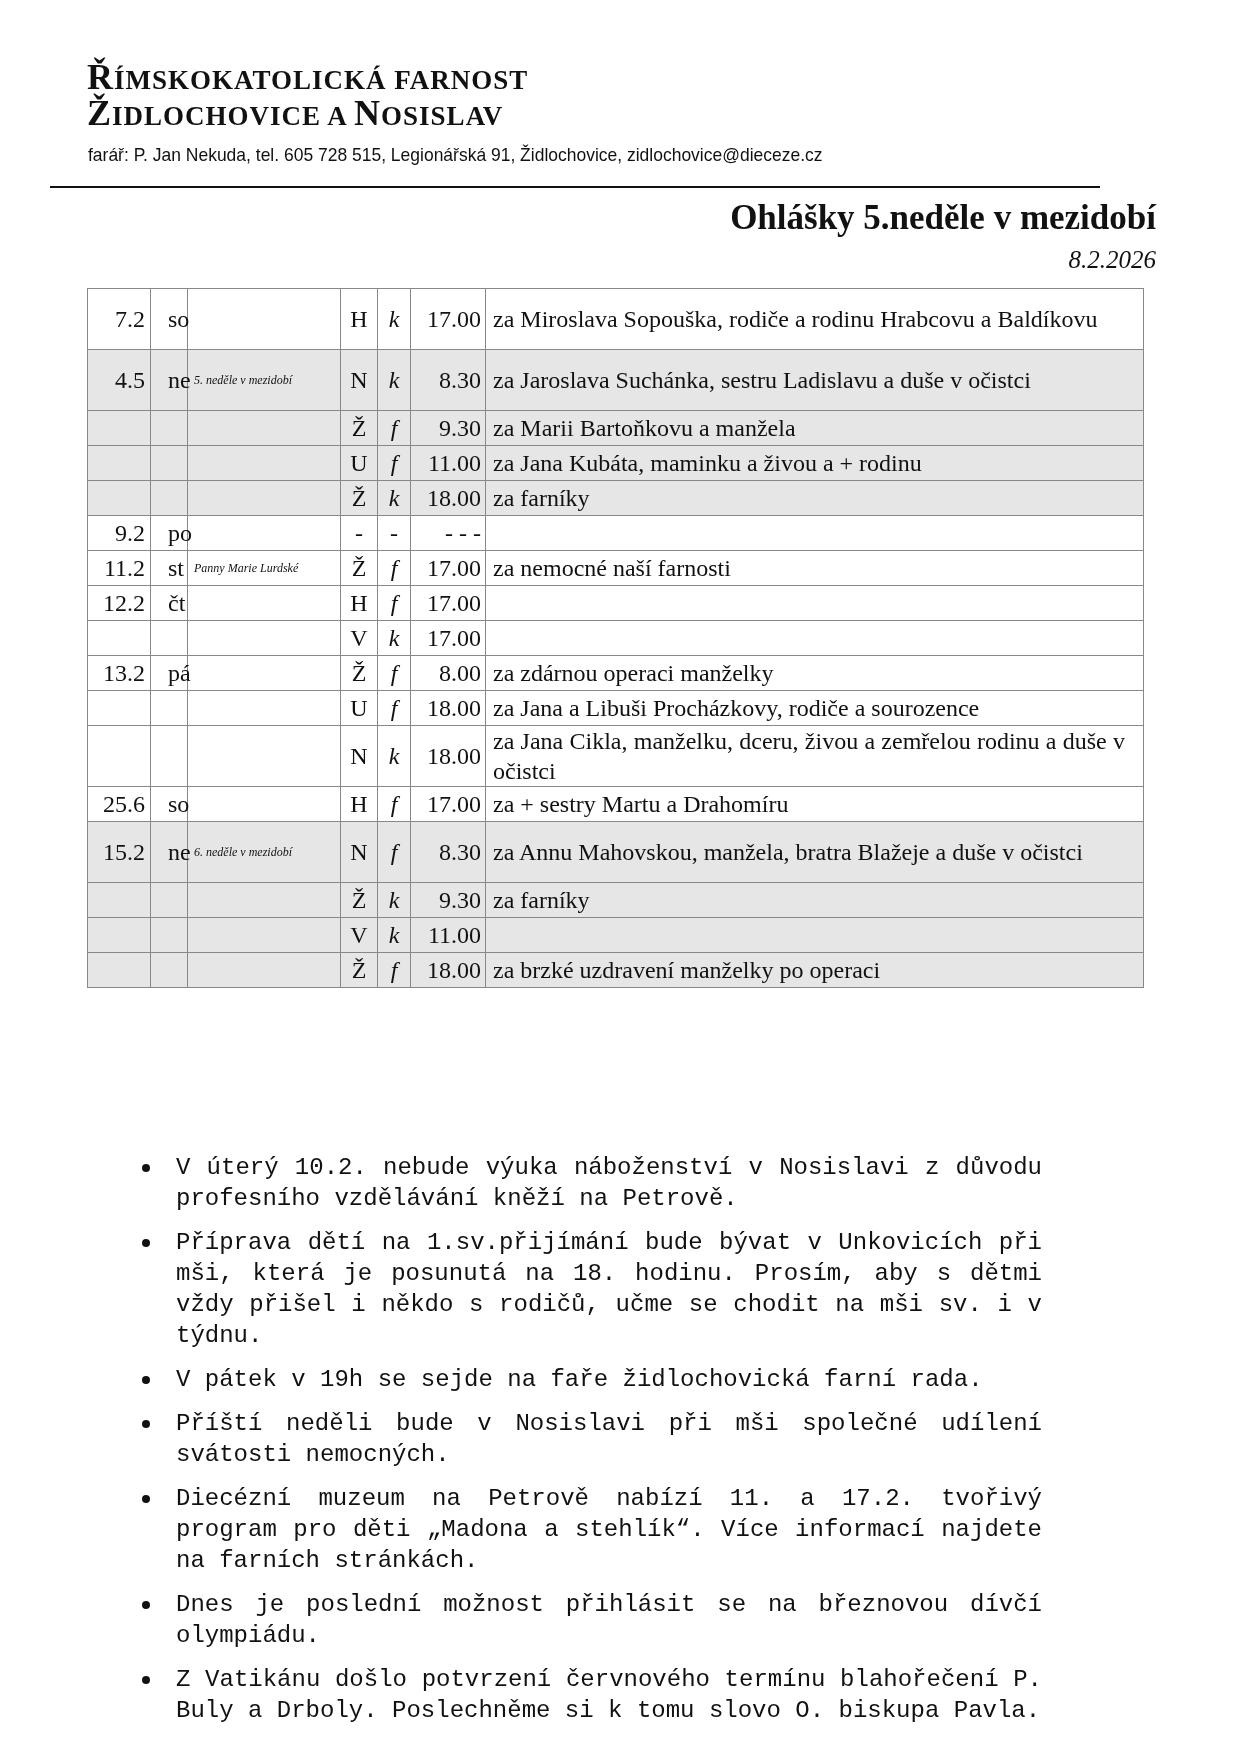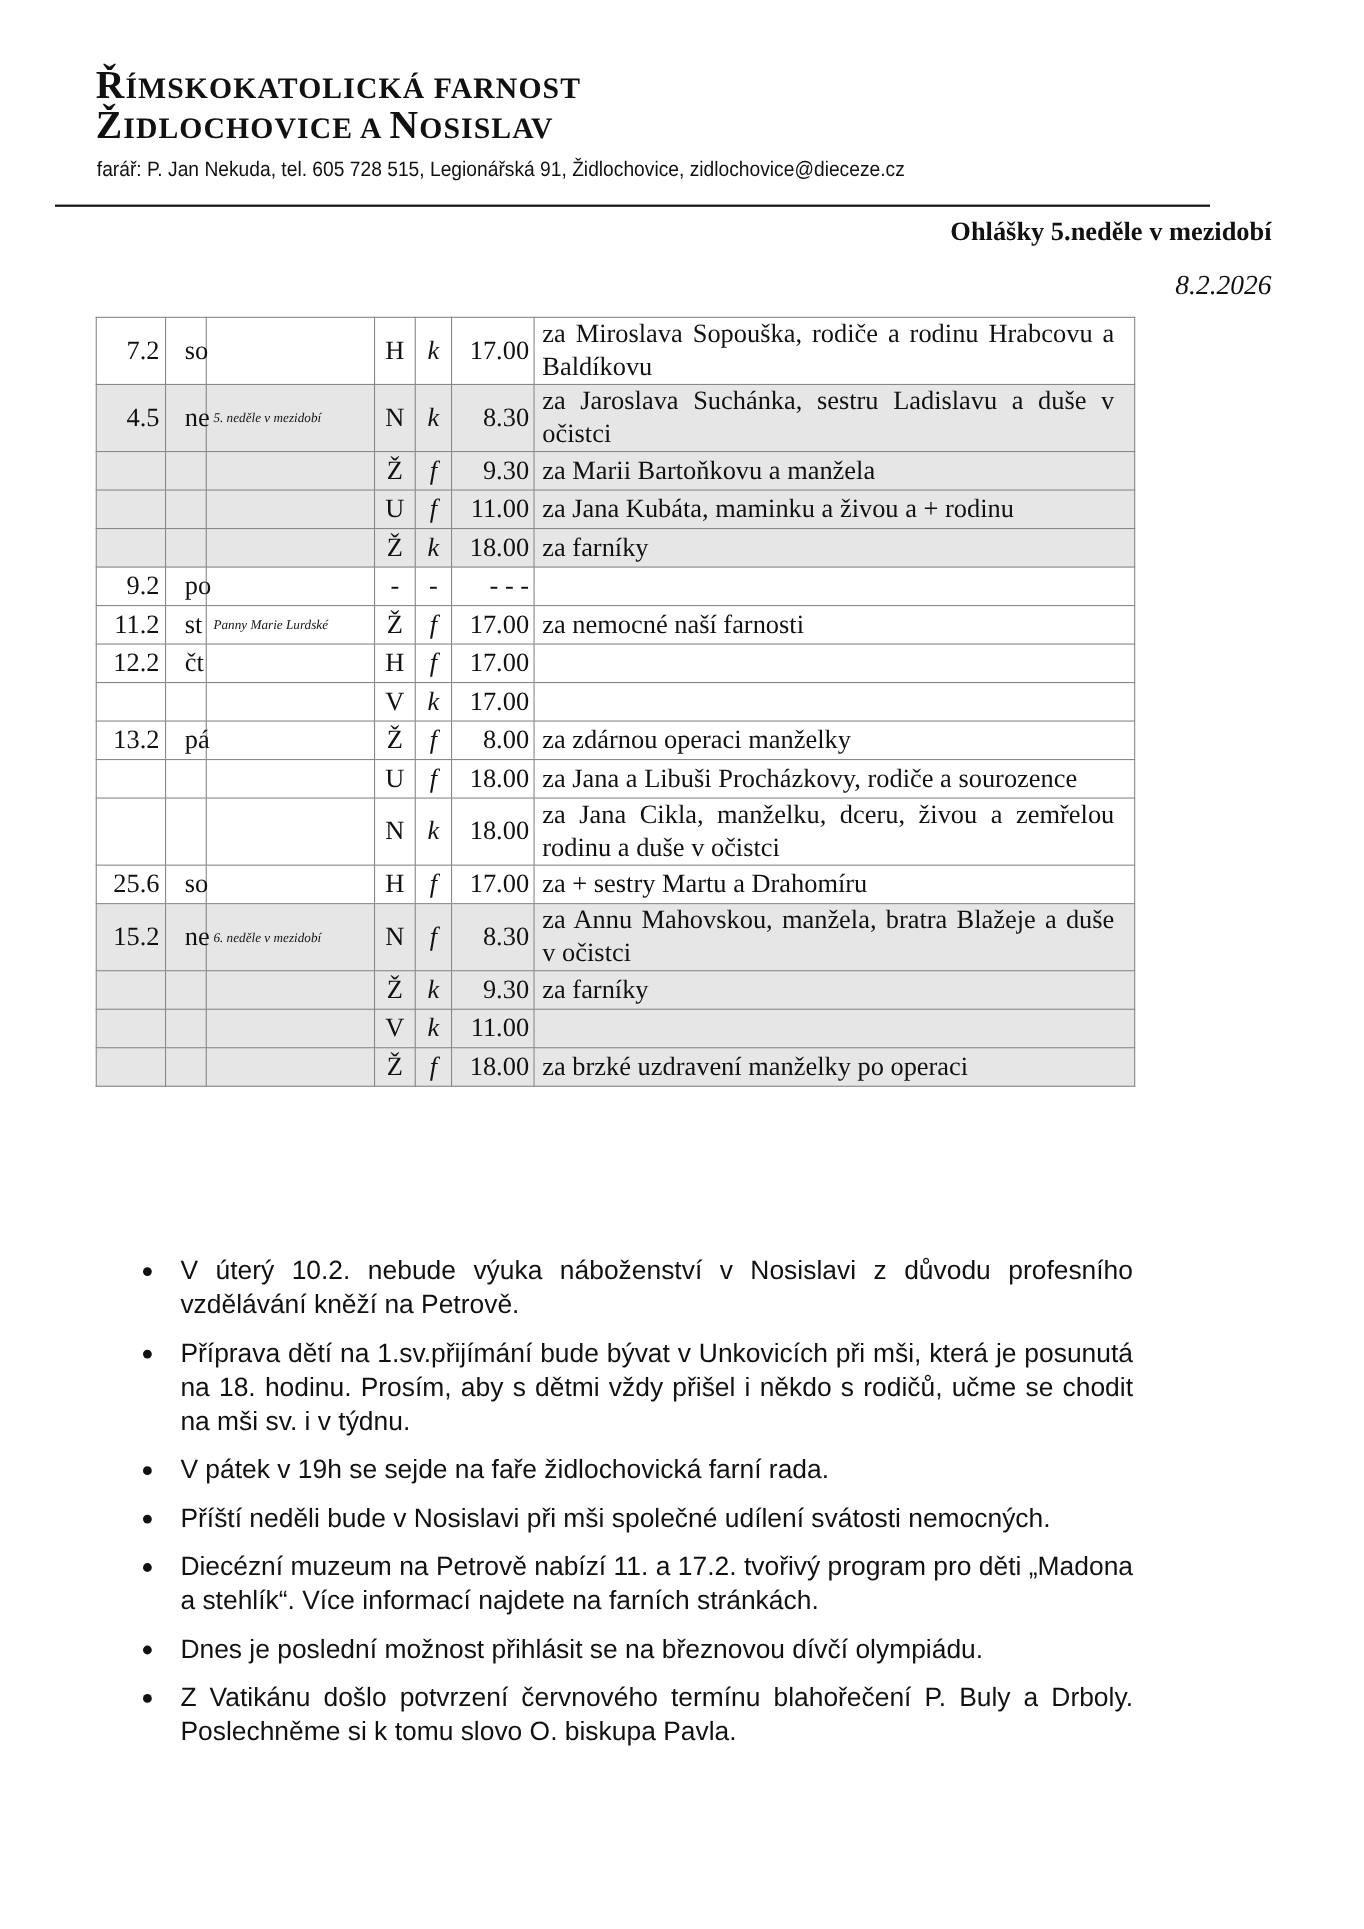--- a/index.html
+++ b/index.html
@@ -17,50 +17,50 @@
 
   #contact {
     position: absolute; left: 88px; top: 144px;
     font-family: "Liberation Sans", sans-serif; font-size: 19px;
     transform: scaleX(0.92); transform-origin: left center; white-space: nowrap;
   }
   #hdr-rule { position: absolute; left: 50px; top: 186px; width: 1050px; height: 2px; background: #111; }
 
   #ann-title {
     position: absolute; right: 84px; top: 198px;
-    font-family: "Liberation Serif", serif; font-weight: bold; font-size: 24px;
+    font-family: "Liberation Serif", serif; font-weight: bold; font-size: 35px;
   }
   #ann-date {
     position: absolute; right: 84px; top: 246px;
     font-family: "Liberation Serif", serif; font-style: italic; font-size: 25px;
   }
 
   #mass-table {
-    position: absolute; left: 87px; top: 288px; width: 945px;
+    position: absolute; left: 87px; top: 288px; width: 1057px;
     border-collapse: collapse; table-layout: fixed;
     font-family: "Liberation Serif", serif; font-size: 24px;
   }
   #mass-table td {
     border: 1px solid #888; padding: 0 5px; vertical-align: middle;
     line-height: 28px; height: 34px;
   }
   #mass-table tr.shaded td { background: #e6e6e6; }
   #mass-table td.c-date { text-align: right; }
   #mass-table td.c-day { padding-left: 17px; }
   #mass-table td.c-feast { font-style: italic; font-size: 12px; line-height: 19px; padding-left: 6px; }
   #mass-table td.c-place { text-align: center; padding: 0; }
   #mass-table td.c-form { text-align: center; font-style: italic; padding: 0; }
   #mass-table td.c-time { text-align: right; padding-right: 4px; }
   #mass-table td.c-intent { text-align: justify; text-align-last: left; padding-left: 7px; padding-right: 18px; line-height: 30px; }
   #mass-table tr.tall td { height: 60px; }
 
   #notices {
     position: absolute; left: 118px; top: 1140px; width: 912px;
-    margin: 0; padding: 0; list-style: none;
-    font-family: Liberation Sans, sans-serif; font-size: 24px; line-height: 31px;
+    margin: 12px; padding: 0; list-style: none;
+    font-family: Liberation Mono, monospace; font-size: 24px; line-height: 31px;
   }
   #notices li { position: relative; padding-left: 46px; margin-bottom: 13px; text-align: justify; }
   #notices li .bullet {
     position: absolute; left: 12px; top: 12px; width: 8px; height: 8px;
     background: #111; border-radius: 50%;
   }
 </style>
 </head>
 <body>
 

